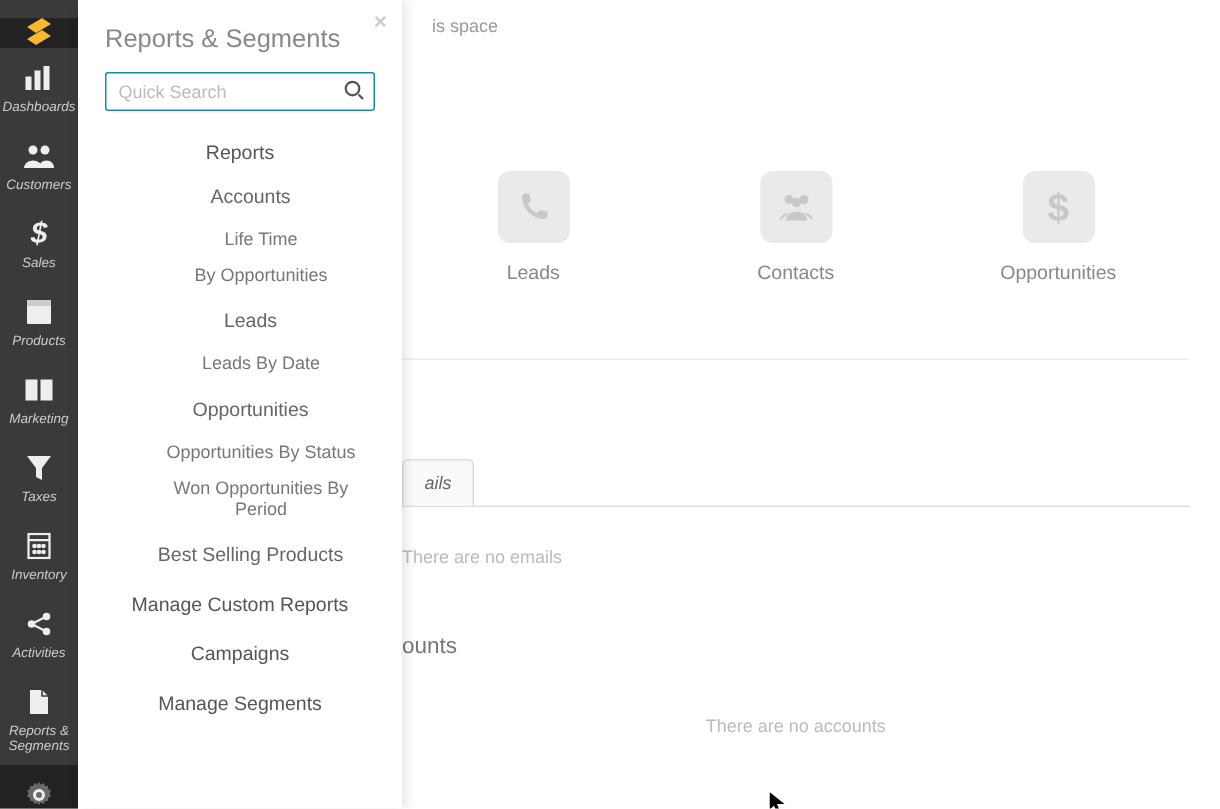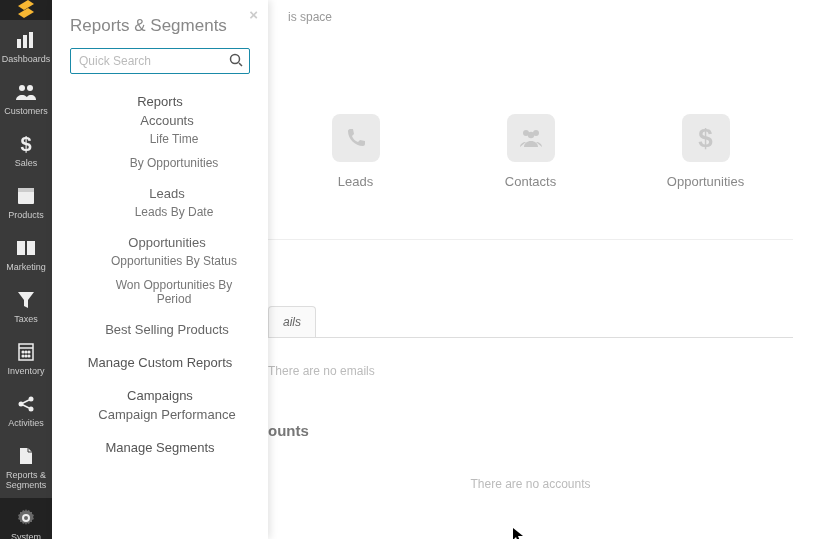--- a/index.html
+++ b/index.html
@@ -16,21 +16,22 @@
 
   
   .sidebar {
     position: absolute;
     left: 0; top: 0; bottom: 0;
     width: 52px;
     background: #3a3a3a;
     display: flex;
     flex-direction: column;
     align-items: center;
-    padding-top: 0;
+    padding-top: 12px;
+    font-style: italic;
   }
   .sidebar-logo {
     width: 52px;
     height: 30px;
     background: #222;
     display: flex;
     align-items: center;
     justify-content: center;
   }
   .sidebar-item {
@@ -122,21 +123,21 @@
   }
   .tab-body {
     border-top: 1px solid #ddd;
     padding: 26px 0;
     color: #bbb;
     font-size: 12px;
   }
   .section-title-partial {
     color: #777;
     font-size: 15px;
-    font-weight: bold;
+    font-weight: normal;
     padding: 18px 0 10px;
   }
   .empty-msg {
     text-align: center;
     color: #bbb;
     font-size: 12px;
     padding: 28px 0 8px;
   }
 
   
@@ -190,21 +191,21 @@
   .tree-label {
     color: #666;
     font-size: 13px;
     cursor: pointer;
     display: block;
     padding: 2px 0;
   }
   .tree-label.top { color: #555; font-size: 13px; }
   .tree-children {
     margin-left: 14px;
-    margin-top: 0;
+    margin-top: 10px;
   }
   .tree-children .tree-node { margin-bottom: 6px; }
   .tree-children .tree-children .tree-label {
     font-size: 12px;
     color: #777;
   }
   .cursor-img {
     position: absolute;
     left: 513px;
     top: 528px;
@@ -429,25 +430,20 @@
         </div>
       </div>
     </div>
 
     <div class="tree-node">
       <span class="tree-label top">Manage Custom Reports</span>
     </div>
 
     <div class="tree-node">
       <span class="tree-label top">Campaigns</span>
-      <div class="tree-children">
-        <div class="tree-node">
-            <span class="tree-label">Campaign Performance</span>
-          </div>
-      </div>
     </div>
 
     <div class="tree-node">
       <span class="tree-label top">Manage Segments</span>
     </div>
 
   </div>
 </aside>
 
 </body></html>

